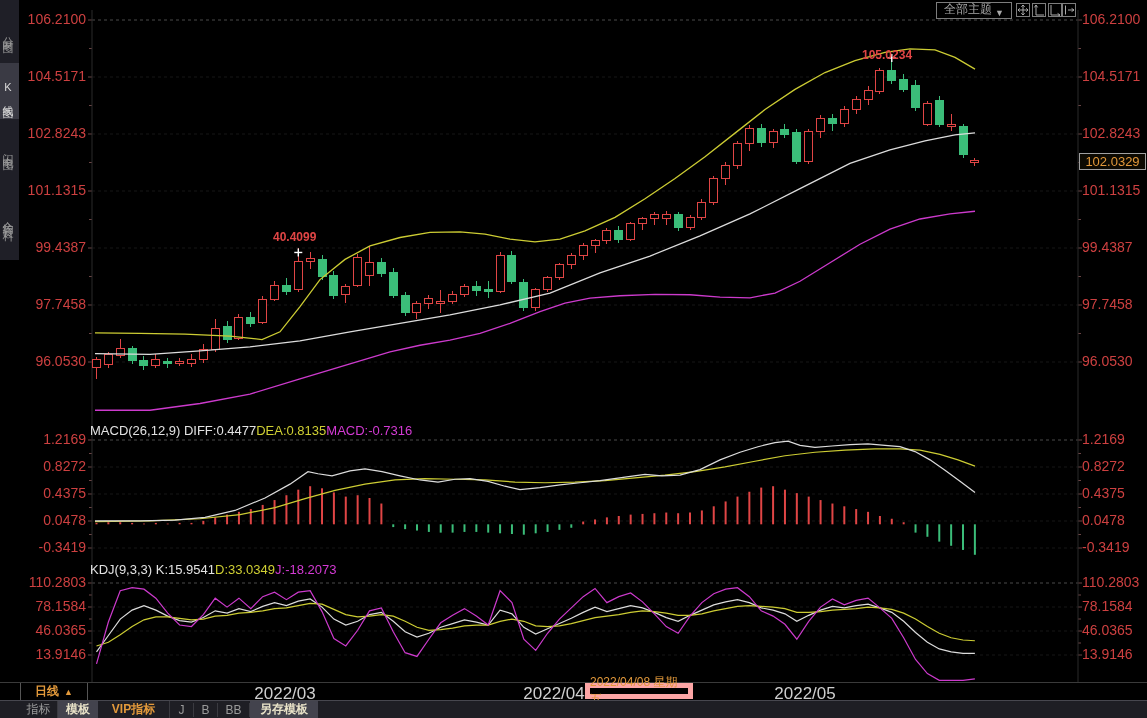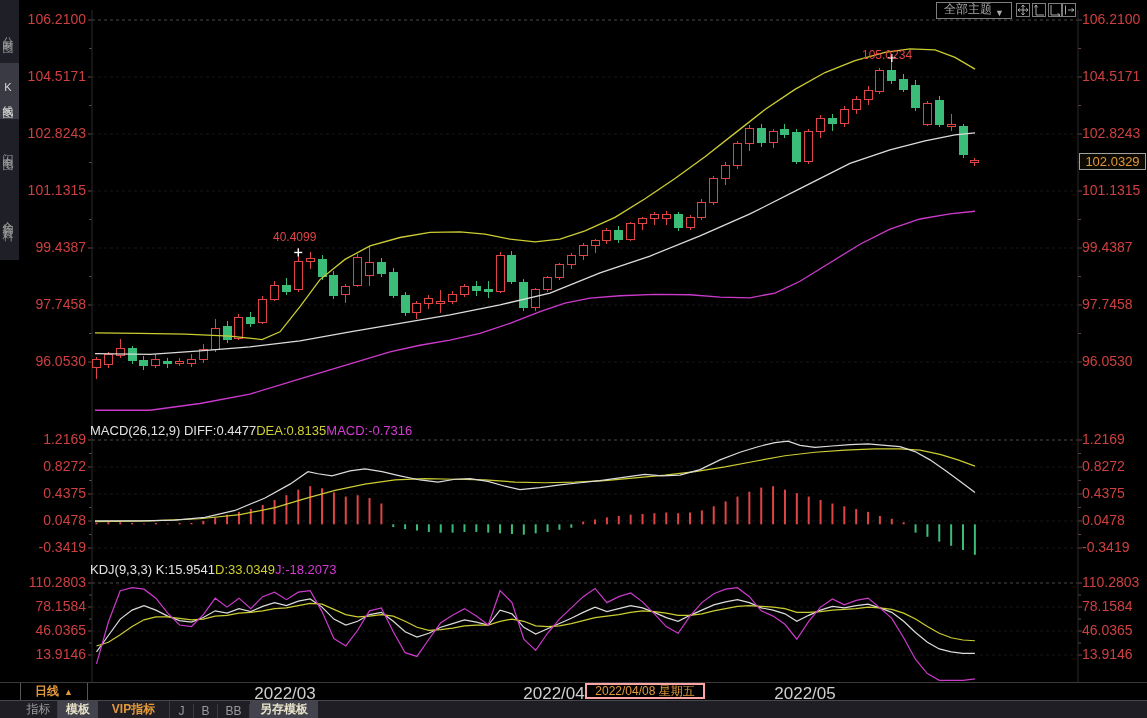--- a/index.html
+++ b/index.html
@@ -15,31 +15,31 @@
 #hdr{position:absolute;left:85px;top:3px;height:17px;display:flex;align-items:center;gap:9px;font-size:13px;white-space:nowrap;z-index:3}
 .c-white{color:#e2e2e2}.c-yellow{color:#cfcf33}.c-mag{color:#d43ad4}.c-orange{color:#e2993b}
 #boll-icon{display:inline-block;width:14px;height:13px;background:#16335f;border:1px solid #5b86c5;position:relative}
 #theme-box{position:absolute;left:936px;top:2px;width:76px;height:17px;border:1px solid #7d7d7d;color:#a8a8a8;font-size:12px;display:flex;align-items:flex-end;justify-content:center;gap:3px;z-index:3;cursor:pointer}
 .tool-ic{position:absolute;top:3px;width:14px;height:14px;border:1px solid #7d7d7d;display:flex;align-items:center;justify-content:center;z-index:3;cursor:pointer}
 
 .axl{position:absolute;color:#cd4040;font-size:14px;line-height:15px;white-space:nowrap}
 .axl-l{width:64px;text-align:right}
 #axis-labels{position:absolute;left:0;top:0;width:1147px;height:718px;pointer-events:none;z-index:2}
 
-.anno{position:absolute;color:#e04545;font-size:12px;font-weight:normal;z-index:2}
+.anno{position:absolute;color:#e04545;font-size:12px;font-weight:bold;z-index:2}
 #last-badge{position:absolute;left:1079px;top:153px;width:67px;height:17px;border:1px solid #a0a0a0;background:#0d0a02;color:#e2993b;font-size:13px;display:flex;align-items:center;justify-content:center;z-index:3}
 
 .panel-hdr{position:absolute;display:flex;gap:0;font-size:13px;white-space:nowrap;z-index:3}
 
 #time-axis{position:absolute;left:0;top:682px;width:1147px;height:18px;border-top:1px solid #3a3a3a;background:#000;z-index:3}
 #period-btn{position:absolute;left:20px;top:0;width:68px;height:17px;border-left:1px solid #555;border-right:1px solid #555;color:#e2993b;font-size:12px;font-weight:bold;display:flex;align-items:center;justify-content:center;gap:5px;cursor:pointer}
 .date-lb{position:absolute;top:1px;transform:translateX(-50%);color:#cfcfcf;font-size:17px}
-#cross-date{position:absolute;left:585px;top:0;width:120px;height:16px;border:2px solid #fca5a5;color:#e2993b;font-size:12px;display:flex;align-items:center;justify-content:center}
-
-#toolbar{position:absolute;left:0;top:700px;width:1147px;height:18px;background:#1e1e24;border-top:1px solid #47474f;display:flex;align-items:flex-end;z-index:3}
+#cross-date{position:absolute;left:585px;top:0;width:108px;height:16px;border:5px solid #fca5a5;color:#e2993b;font-size:12px;display:flex;align-items:center;justify-content:center}
+
+#toolbar{position:absolute;left:0;top:700px;width:1147px;height:18px;background:#1e1e24;border-top:1px solid #47474f;display:flex;align-items:center;z-index:3}
 #toolbar .corner{width:20px;background:#0c0c0f;border-right:1px solid #3a3a40}
 .tb-item{display:flex;align-items:center;justify-content:center;font-size:12px;color:#9a9a9a;border-right:1px solid #3a3a40;cursor:pointer;white-space:nowrap}
 .tb-box{background:#43434d;color:#e8e2c8;border-right:none;font-weight:bold}
 .tb-vip{color:#e2993b;font-weight:bold}
 #cv{position:absolute;left:0;top:0;z-index:1}
 </style>
 </head>
 <body>
 <div id="app">
 

